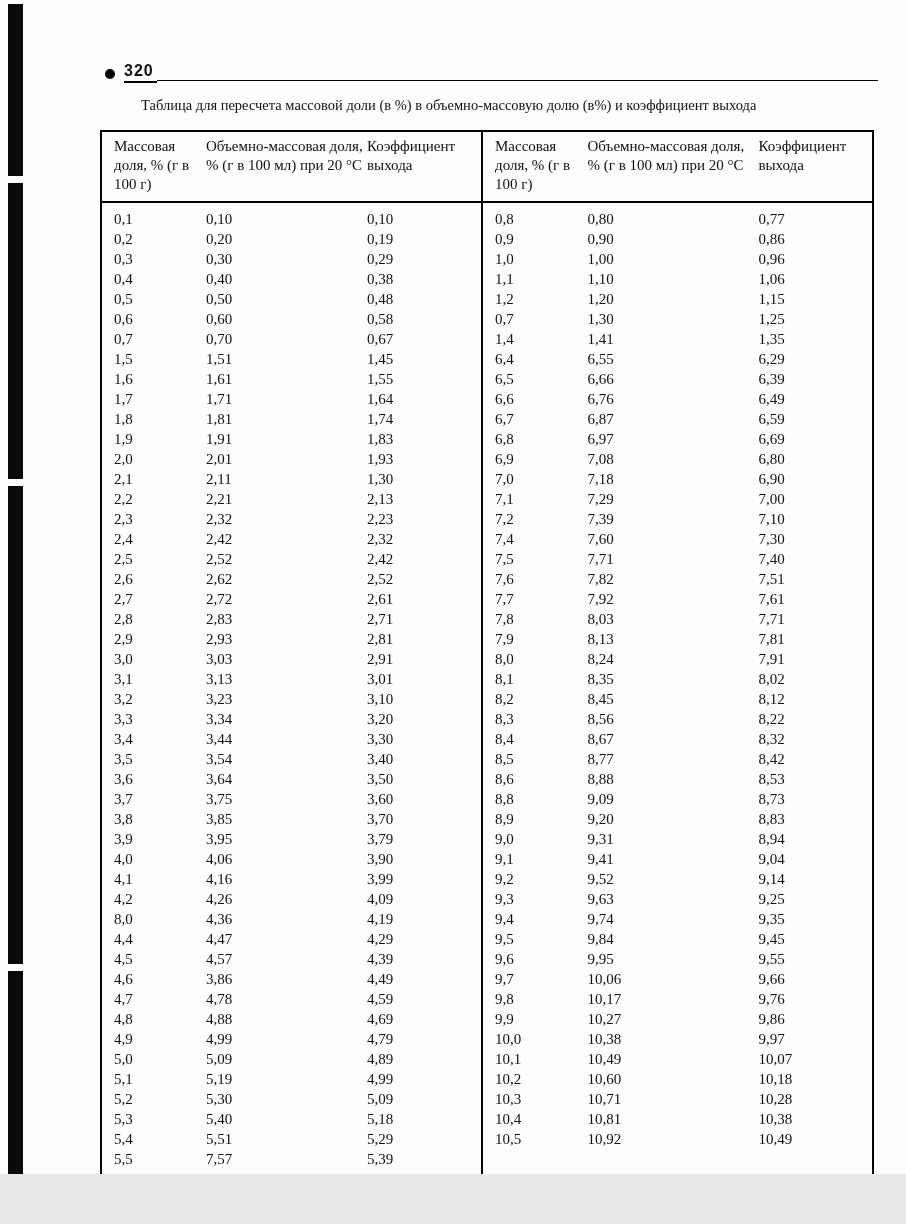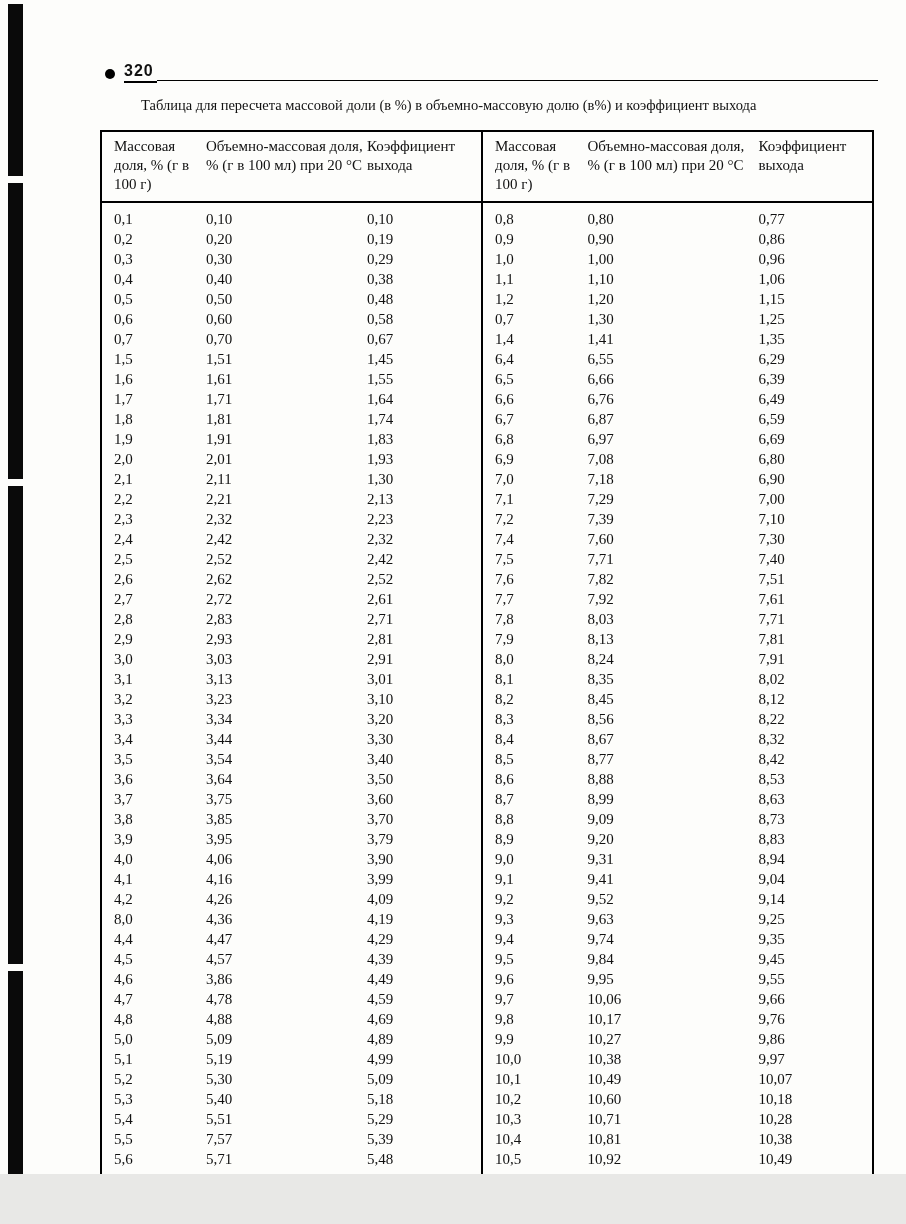--- a/index.html
+++ b/index.html
@@ -310,20 +310,25 @@
                 <td class="c1">4,7</td>
                 <td>4,78</td>
                 <td>4,59</td>
               </tr>
               <tr>
                 <td class="c1">4,8</td>
                 <td>4,88</td>
                 <td>4,69</td>
               </tr>
               <tr>
+                <td class="c1">4,9</td>
+                <td>4,99</td>
+                <td>4,79</td>
+              </tr>
+              <tr>
                 <td class="c1">5,0</td>
                 <td>5,09</td>
                 <td>4,89</td>
               </tr>
               <tr>
                 <td class="c1">5,1</td>
                 <td>5,19</td>
                 <td>4,99</td>
               </tr>
               <tr>
@@ -509,25 +514,20 @@
                 <td class="c1">8,5</td>
                 <td>8,77</td>
                 <td>8,42</td>
               </tr>
               <tr>
                 <td class="c1">8,6</td>
                 <td>8,88</td>
                 <td>8,53</td>
               </tr>
               <tr>
-                <td class="c1">8,7</td>
-                <td>8,99</td>
-                <td>8,63</td>
-              </tr>
-              <tr>
                 <td class="c1">8,8</td>
                 <td>9,09</td>
                 <td>8,73</td>
               </tr>
               <tr>
                 <td class="c1">8,9</td>
                 <td>9,20</td>
                 <td>8,83</td>
               </tr>
               <tr>

